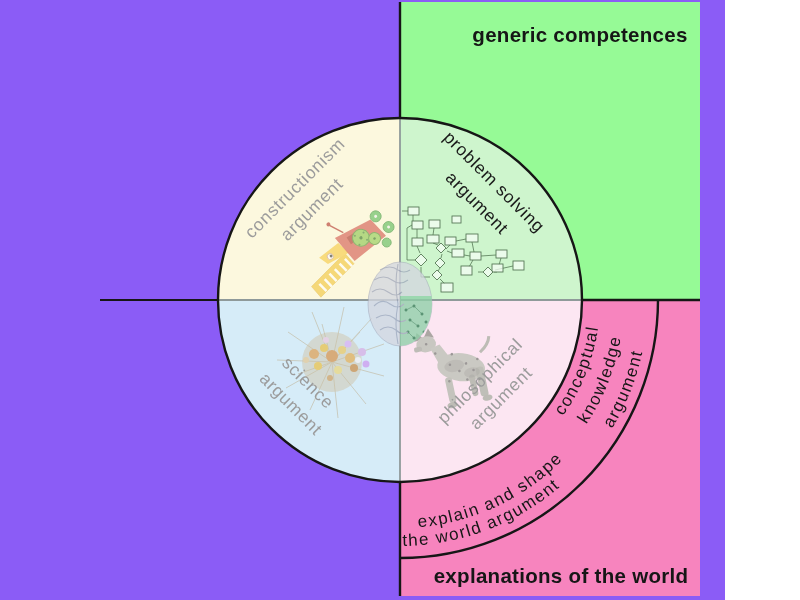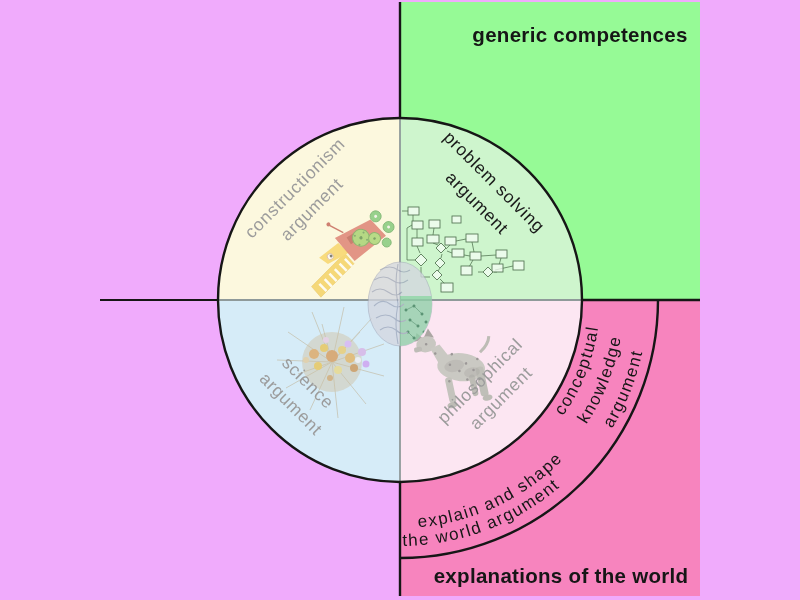--- a/index.html
+++ b/index.html
@@ -1,16 +1,16 @@
 <!DOCTYPE html>
 <html><head>
 <meta charset="utf-8">
 <style>
   html,body{margin:0;padding:0;background:#fff;}
-  #stage{position:relative;width:800px;height:600px;background:#f0abfc;overflow:hidden;
+  #stage{position:relative;width:725px;height:600px;background:#8b5cf6;overflow:hidden;
          font-family:"Liberation Sans", sans-serif;}
   svg text{font-family:"Liberation Sans", sans-serif;}
 </style>
 </head>
 <body>
 
 <div id="stage">
 <svg width="800" height="600" viewBox="0 0 800 600">
 
   <defs>

